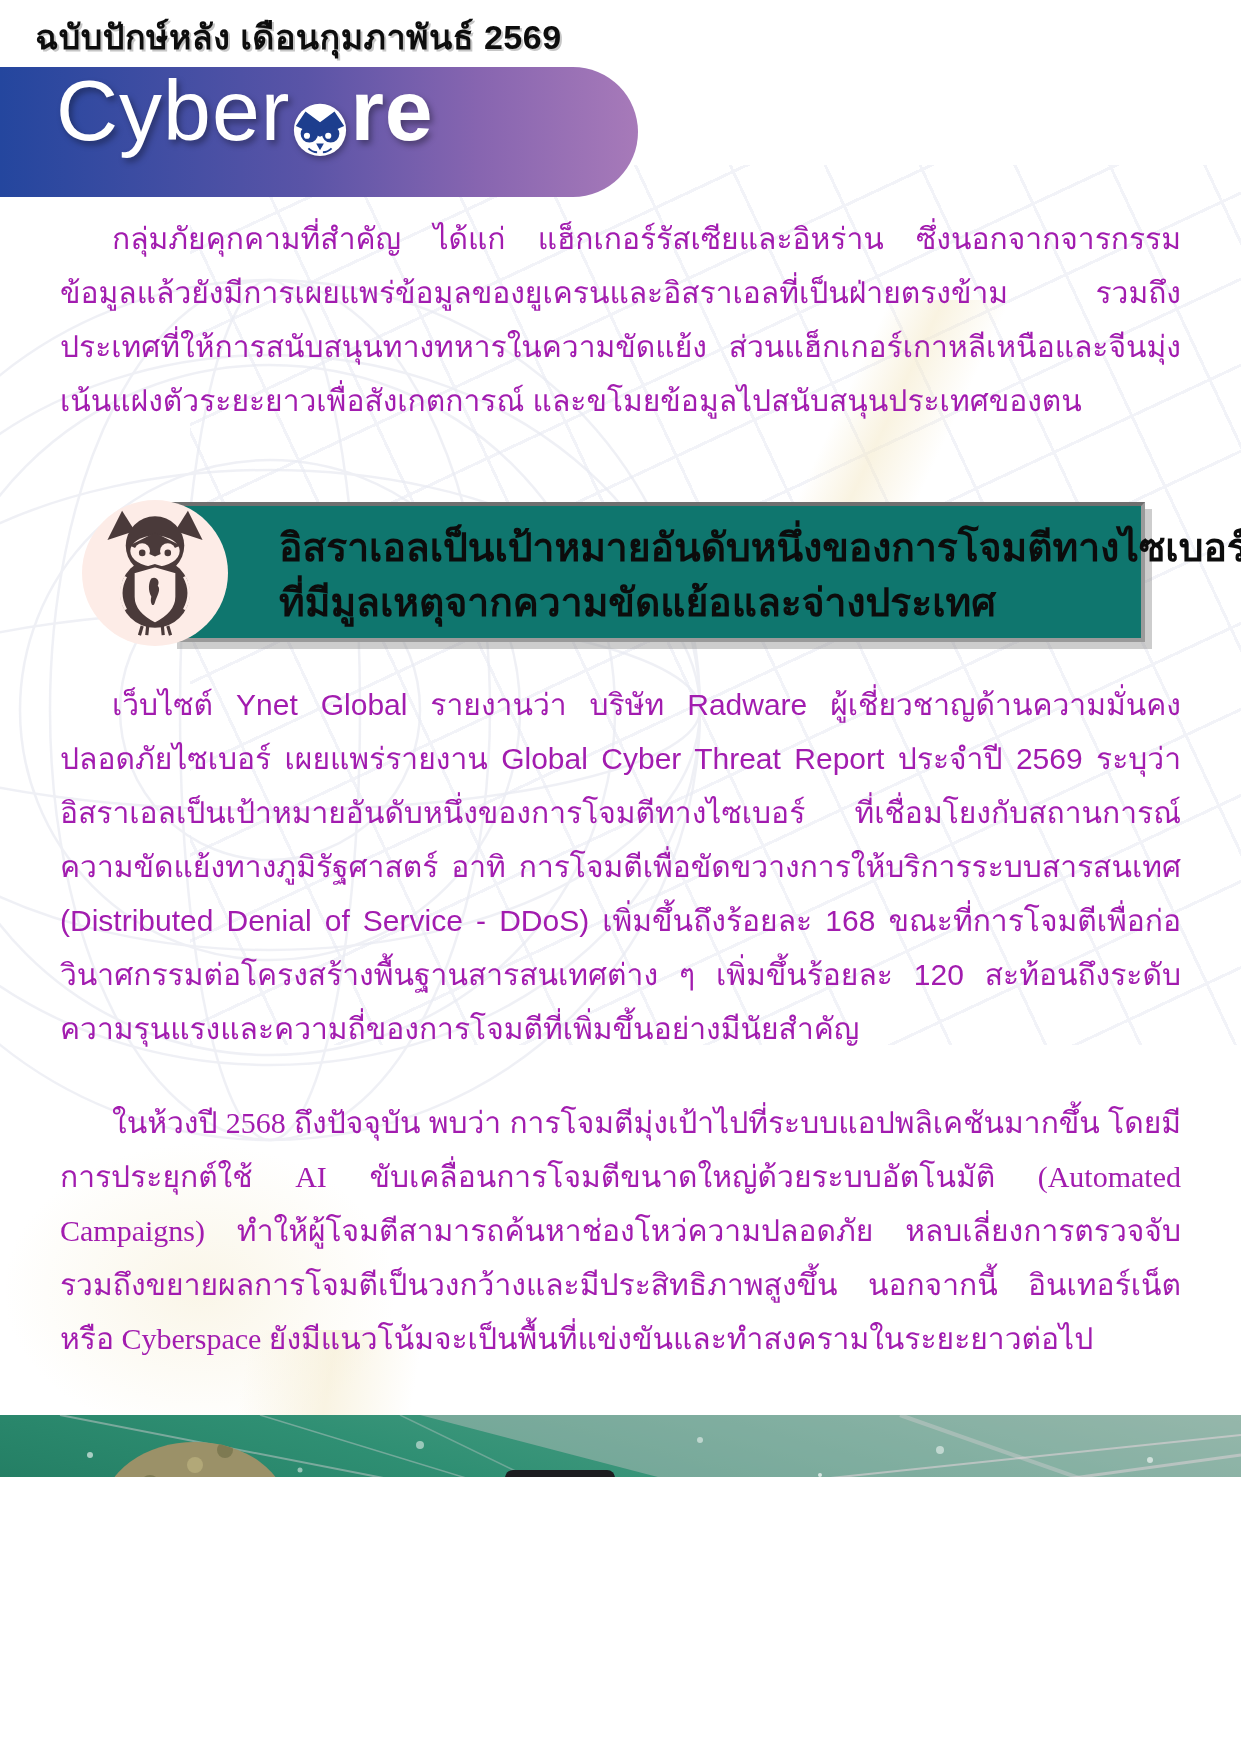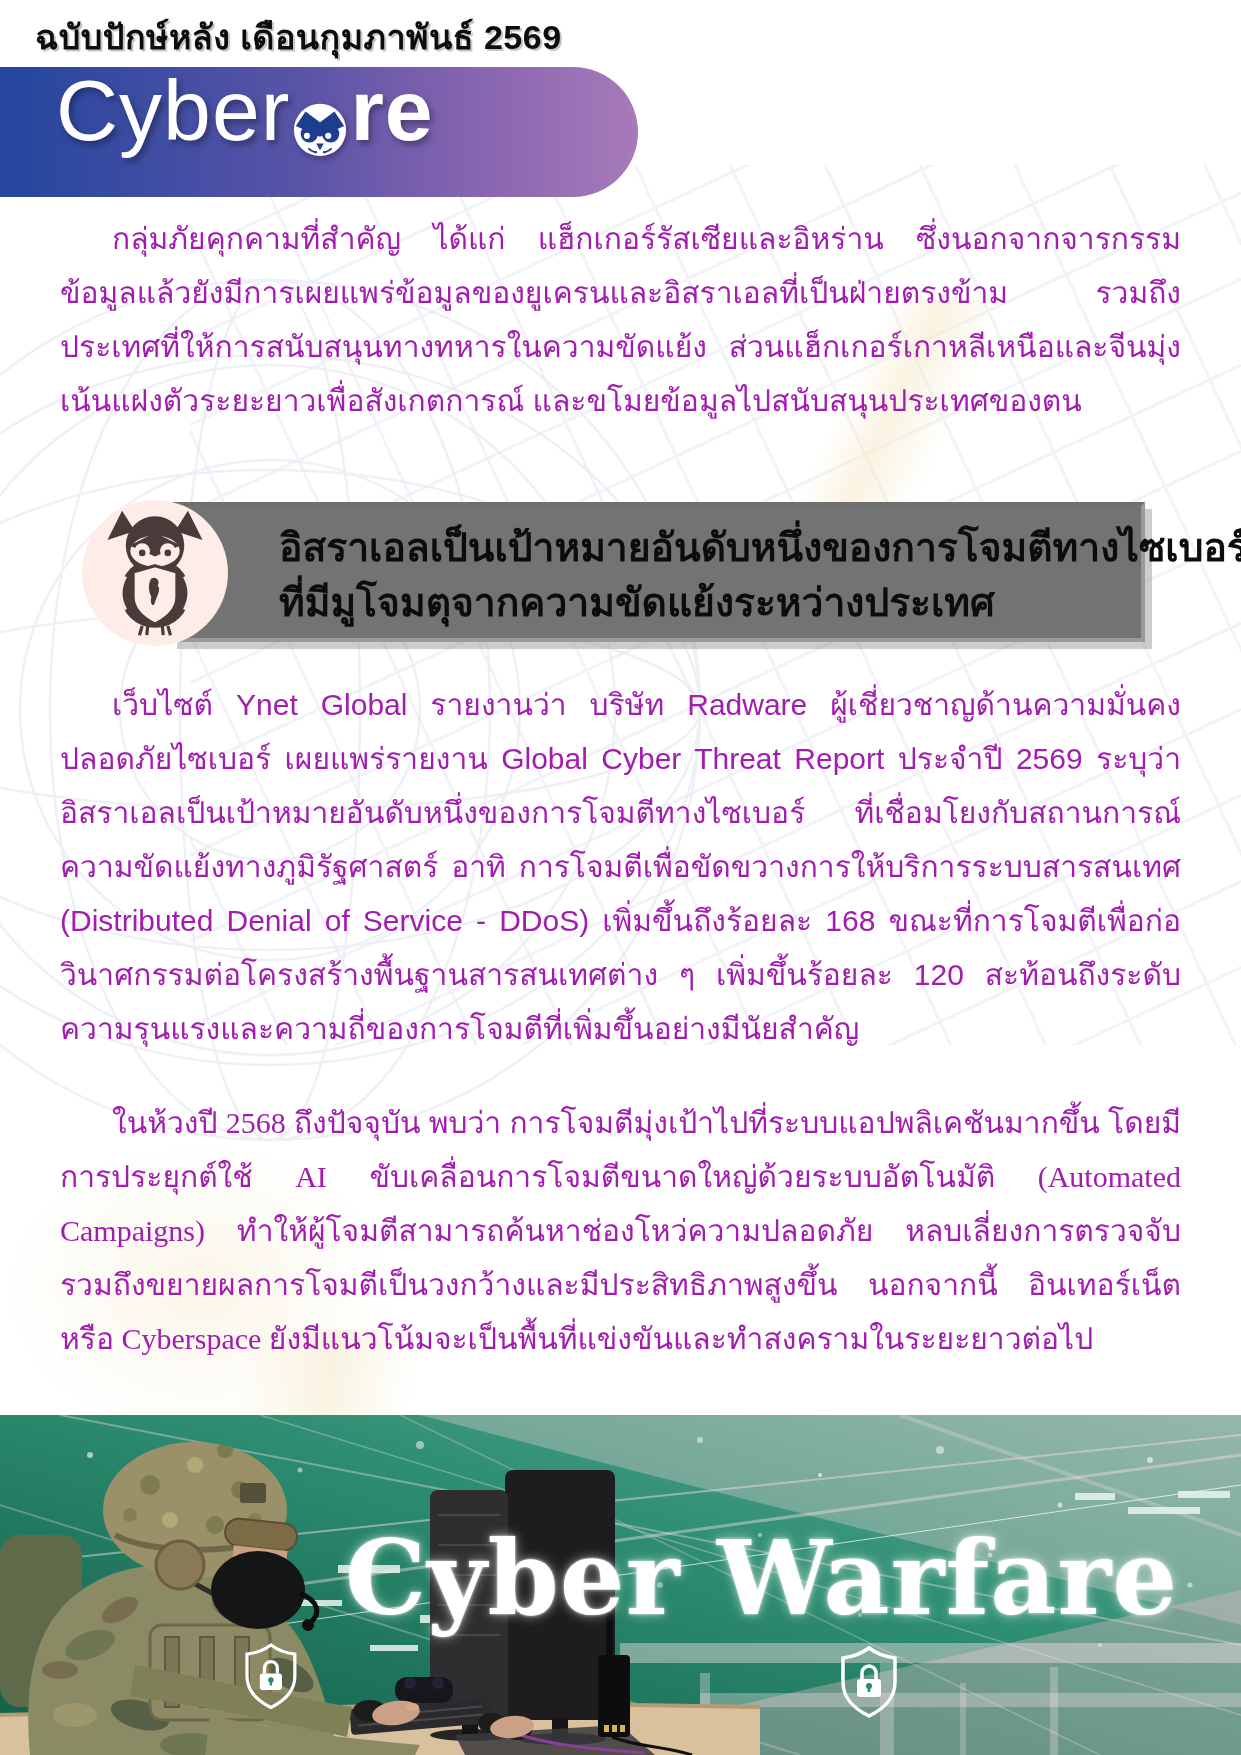--- a/index.html
+++ b/index.html
@@ -1,17 +1,17 @@
 <!DOCTYPE html>
 <html><head>
 <meta charset="utf-8">
 <style>
   html,body{margin:0;padding:0;background:#ffffff;}
   .page{
-    position:relative; width:1241px; height:1755px; overflow:hidden;
+    position:relative; width:1241px; height:1477px; overflow:hidden;
     background:#ffffff;
     font-family:"Liberation Sans","DejaVu Sans",sans-serif;
   }
   
   .bg-globe{position:absolute; left:-160px; top:230px; opacity:.55; z-index:0;}
   .bg-grid{
     position:absolute; left:190px; top:165px; width:1051px; height:880px; z-index:0;
     background:
       repeating-linear-gradient(65deg,  #e9ebf4 0 3px, transparent 3px 86px),
       repeating-linear-gradient(155deg, #e9ebf4 0 3px, transparent 3px 78px);
@@ -52,21 +52,21 @@
     font-size:30px; line-height:54px; color:#a21caf;
     text-align:justify; text-indent:52px; margin:0;
   }
   .p1{top:212px;}
   .p2{top:678px;}
   .p3{top:1096px;font-family:Liberation Serif, serif;}
 
   
   .callout{
     position:absolute; left:170px; top:502px; width:975px; height:140px; z-index:2;
-    box-sizing:border-box; background:#737373;
+    box-sizing:border-box; background:#0f766e;
     border:4px solid #9a9a9a; border-top-color:#6f6f6f; border-left-color:#8a8a8a;
     box-shadow:7px 7px 0 rgba(145,145,145,.45);
     padding:14px 20px 0 105px;
   }
   .callout-line{font-size:39px; font-weight:800; color:#0c0c0c; line-height:55px; white-space:nowrap;}
   .mascot{
     position:absolute; left:82px; top:500px; width:146px; height:146px; z-index:3;
     border-radius:50%; background:#fdece7;
     display:flex; align-items:center; justify-content:center;
   }
@@ -122,21 +122,21 @@
         </svg>
       </span>
         <span class="logo-bold">re</span>
     </div>
   </div>
 
   <p class="para p1">กลุ่มภัยคุกคามที่สำคัญ ได้แก่ แฮ็กเกอร์รัสเซียและอิหร่าน ซึ่งนอกจากจารกรรมข้อมูลแล้วยังมีการเผยแพร่ข้อมูลของยูเครนและอิสราเอลที่เป็นฝ่ายตรงข้าม รวมถึงประเทศที่ให้การสนับสนุนทางทหารในความขัดแย้ง ส่วนแฮ็กเกอร์เกาหลีเหนือและจีนมุ่งเน้นแฝงตัวระยะยาวเพื่อสังเกตการณ์ และขโมยข้อมูลไปสนับสนุนประเทศของตน</p>
 
   <div class="callout">
     <div class="callout-line">อิสราเอลเป็นเป้าหมายอันดับหนึ่งของการโจมตีทางไซเบอร์</div>
-    <div class="callout-line">ที่มีมูโจมตุจากความขัดแย้งระหว่างประเทศ</div>
+    <div class="callout-line">ที่มีมูลเหตุจากความขัดแย้อและจ่างประเทศ</div>
   </div>
 
   <div class="mascot">
     <svg width="128" height="136" viewBox="0 0 140 148">
       <g fill="#4a3a3a">
         <path d="M18,38 L34,6 L48,28 Z"></path>
         <path d="M92,28 L106,6 L122,38 Z"></path>
         <circle cx="70" cy="44" r="32"></circle>
         <ellipse cx="70" cy="96" rx="38" ry="38"></ellipse>
       </g>

